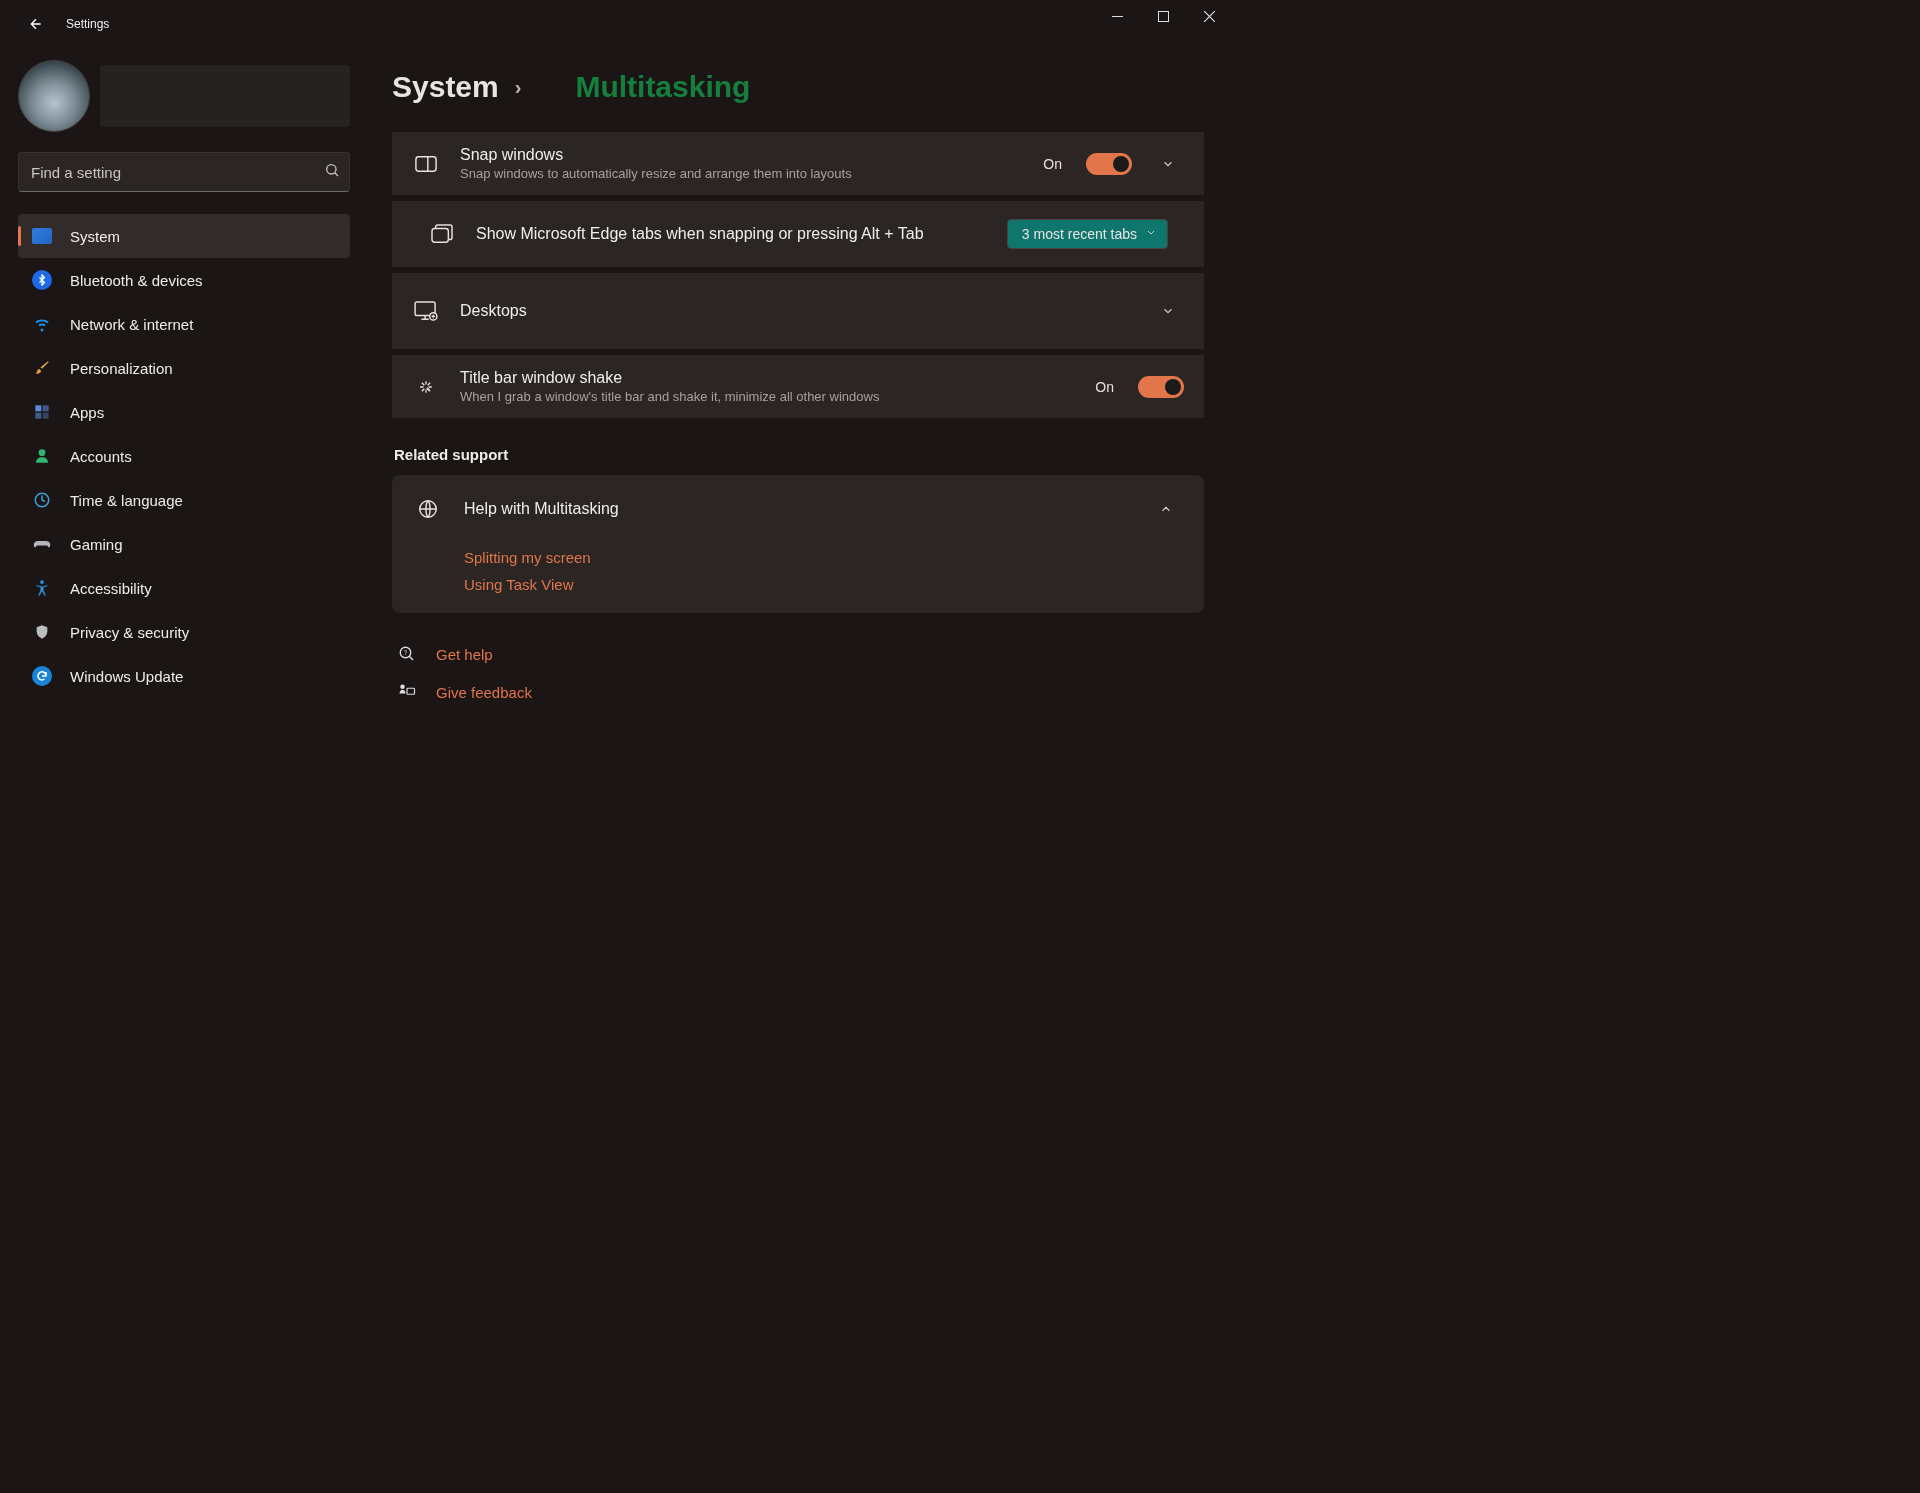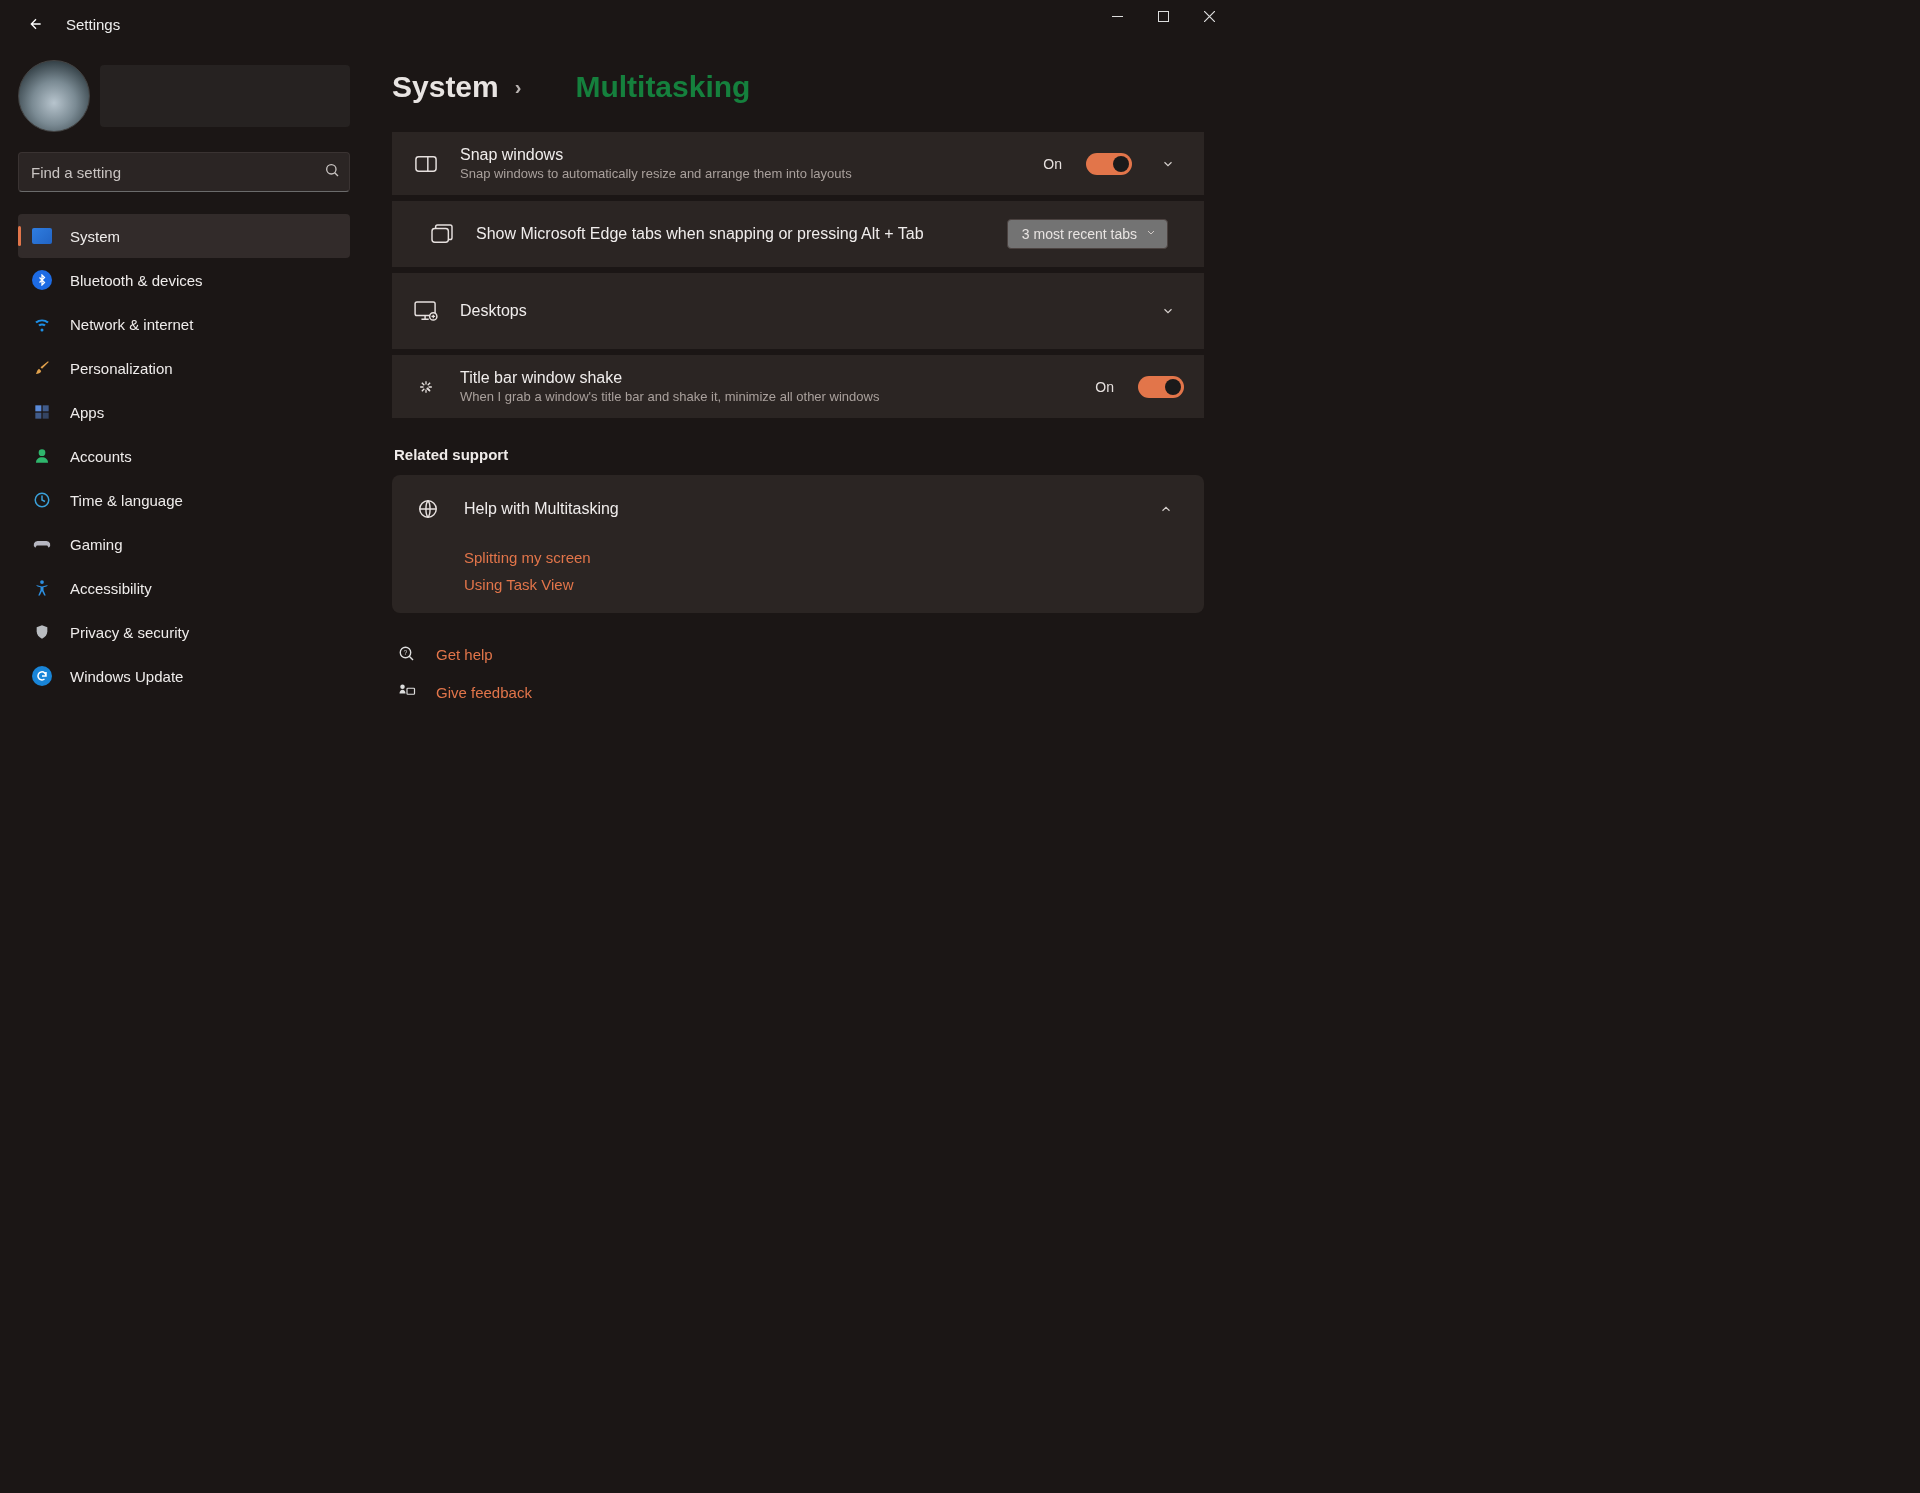--- a/index.html
+++ b/index.html
@@ -19,21 +19,21 @@
     height: 48px;
     padding-left: 16px;
   }
   .back-btn {
     width: 40px; height: 40px;
     display: flex; align-items: center; justify-content: center;
     color: #fff;
     cursor: pointer;
   }
   .titlebar .app-title {
-    font-size: 15px;
+    font-size: 12px;
     margin-left: 10px;
     color: #eee;
   }
   .window-controls {
     position: absolute;
     top: 0; right: 0;
     display: flex;
   }
   .win-ctrl {
     width: 46px; height: 32px;
@@ -178,21 +178,21 @@
     background: #1a1a1a;
     border-radius: 50%;
   }
   .chevron {
     width: 32px; height: 32px;
     display:flex; align-items:center; justify-content:center;
     color:#d6d0cd;
     cursor:pointer;
   }
   .dropdown {
-    background: #737373;
+    background: #0f766e;
     border: 1px solid #4b4240;
     border-radius: 4px;
     padding: 6px 30px 6px 14px;
     font-size: 14px;
     color: #e8e4e2;
     position: relative;
     cursor: pointer;
     display: flex; align-items:flex-end;
   }
   .dropdown .dd-chev {

